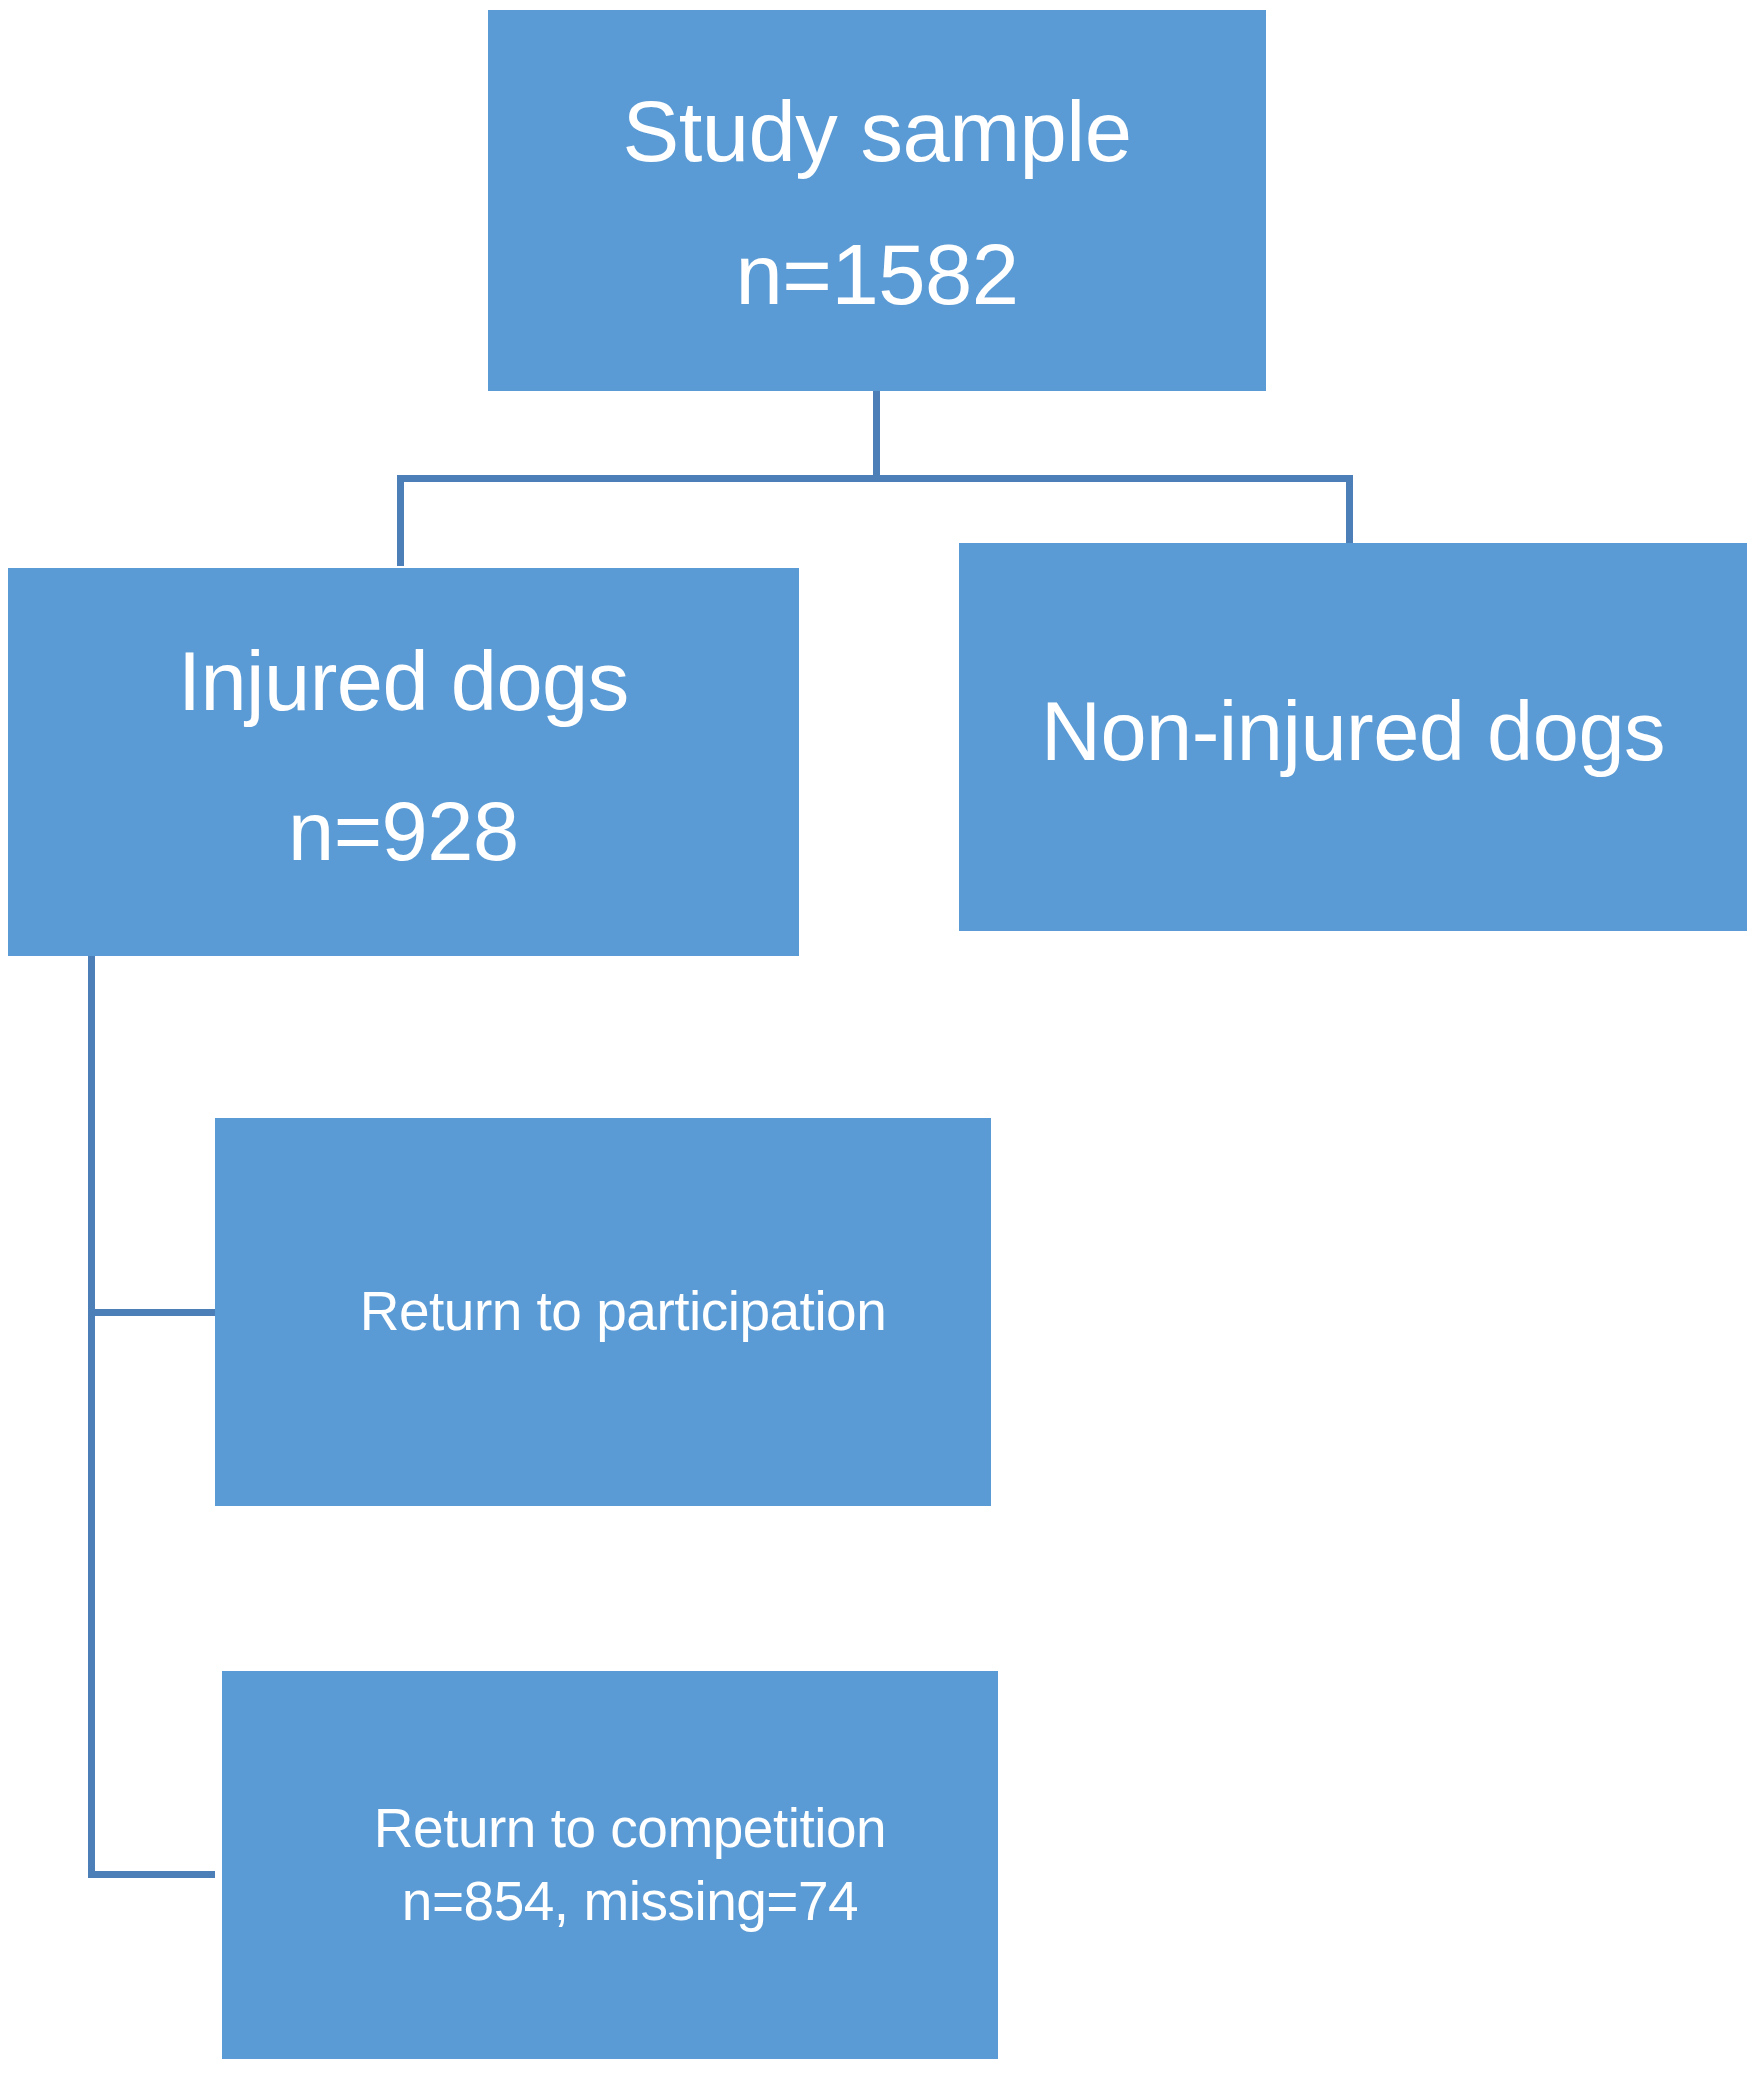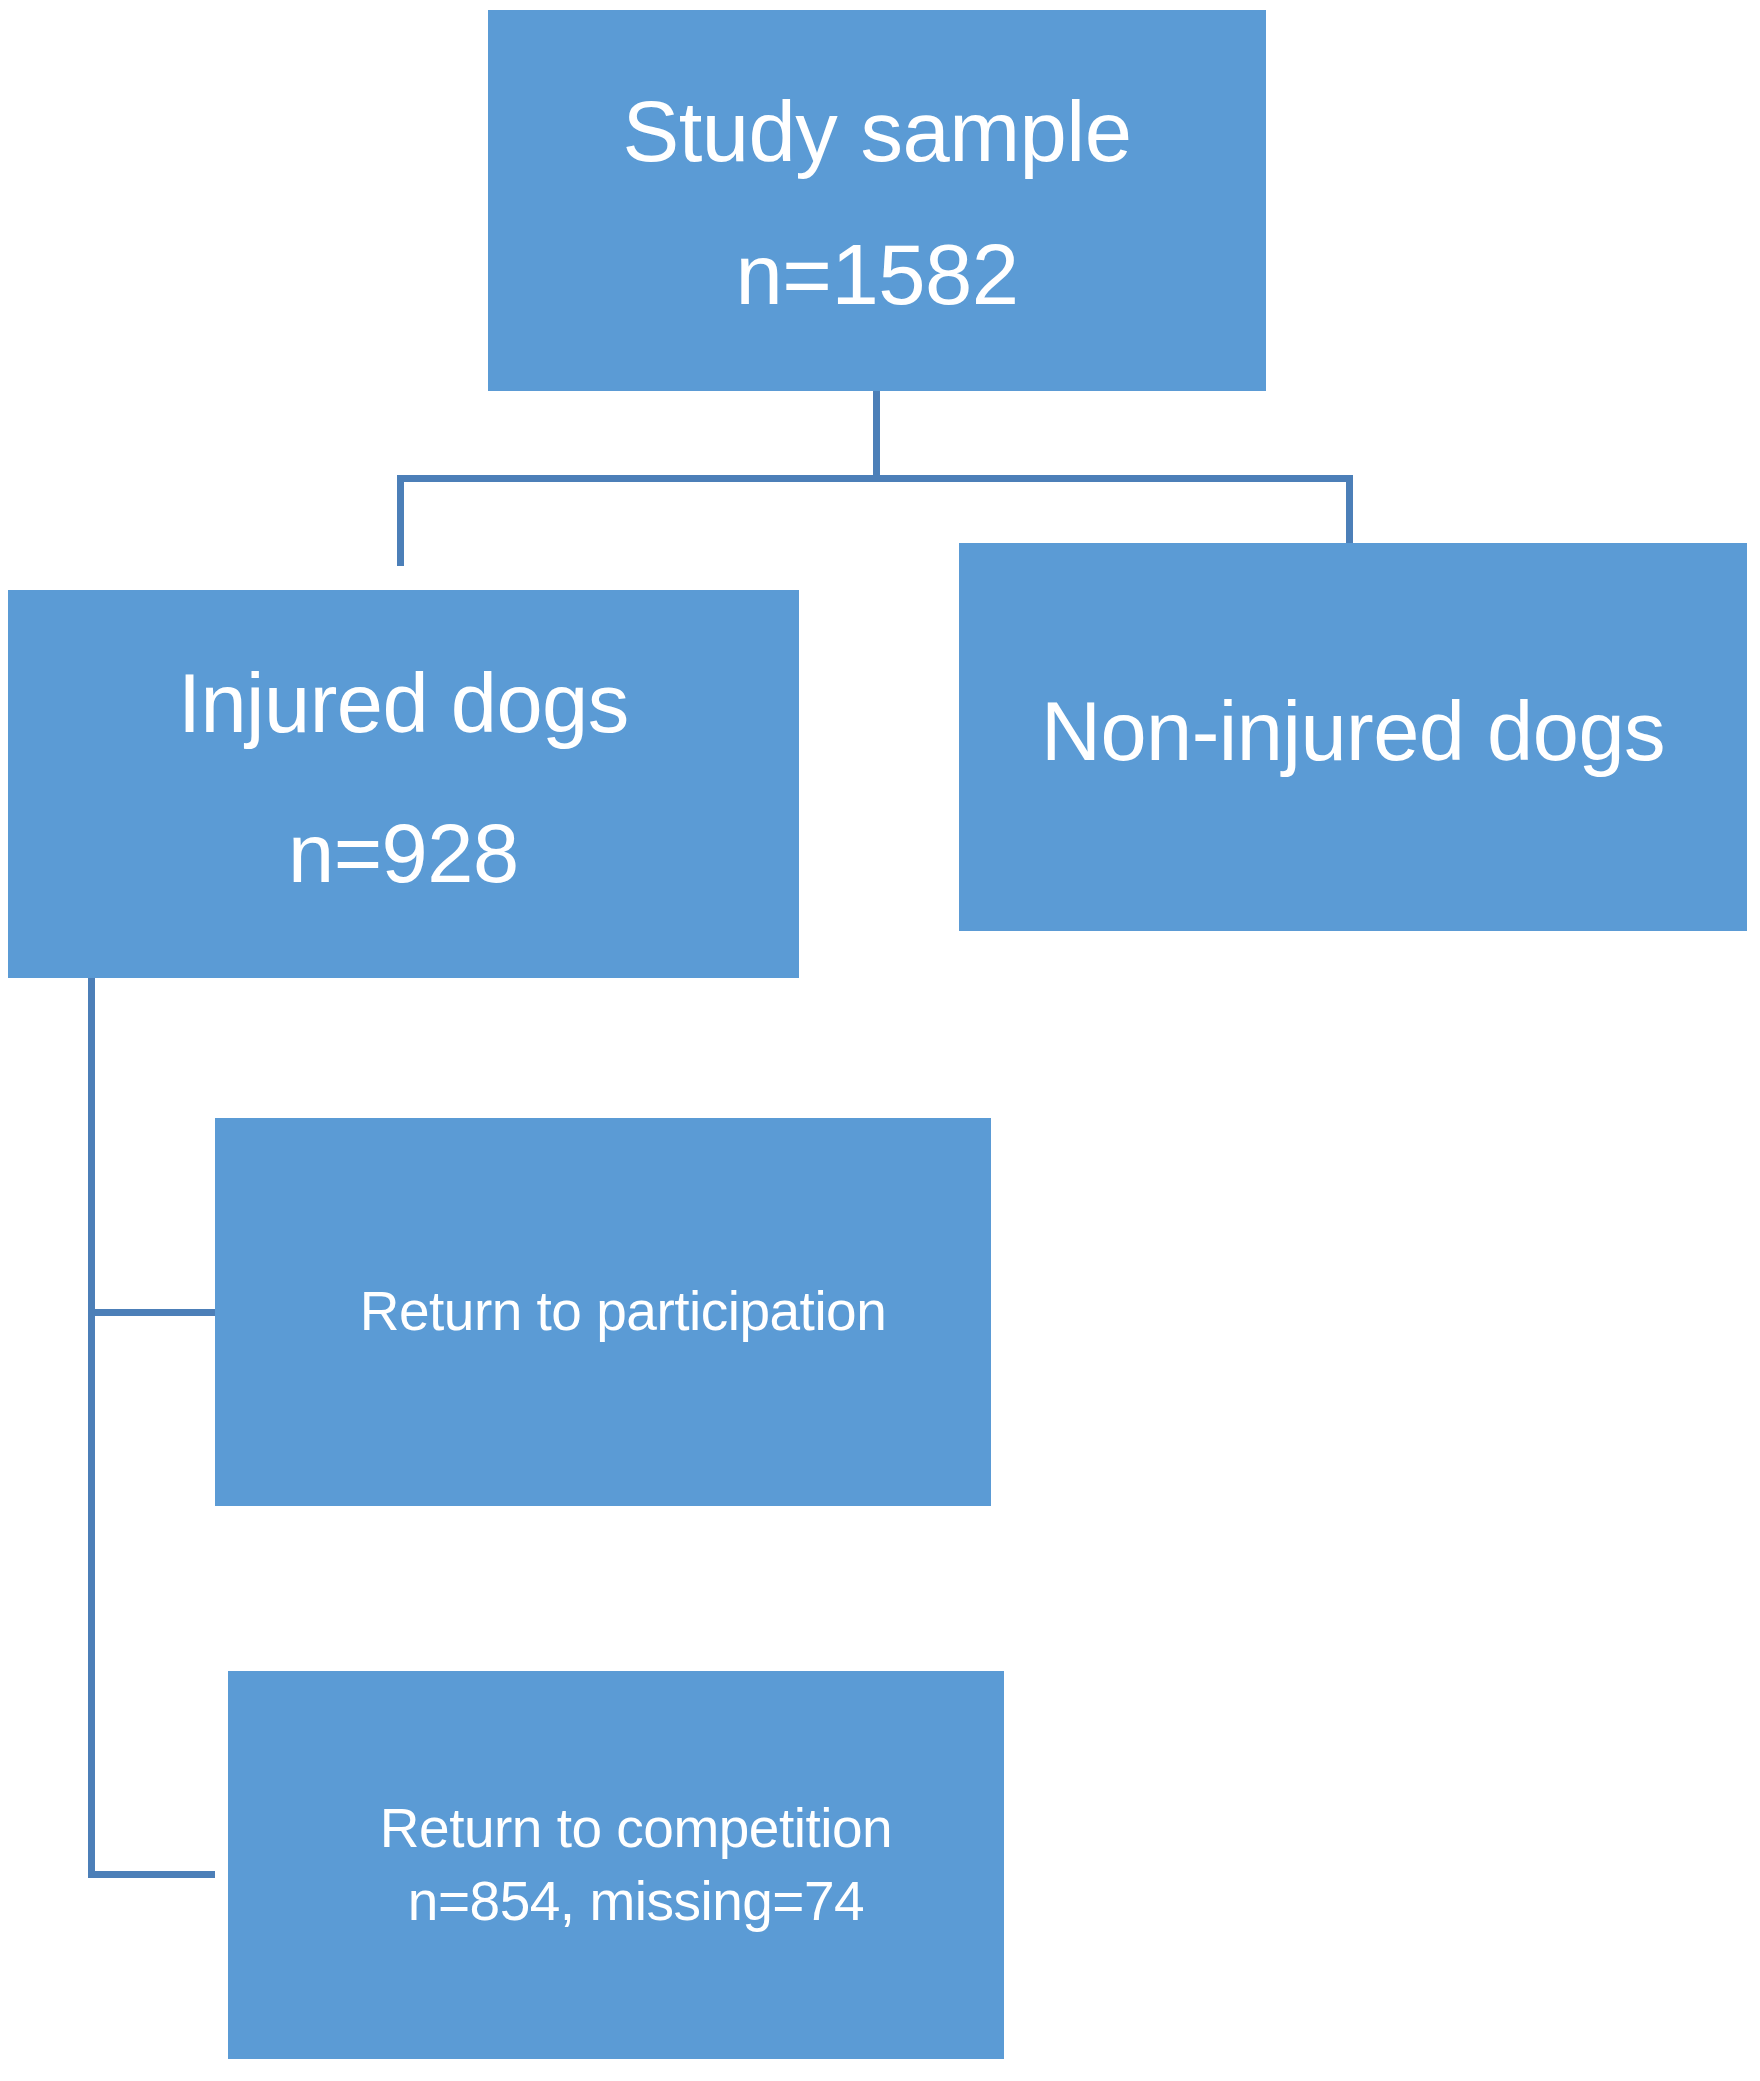--- a/index.html
+++ b/index.html
@@ -42,21 +42,21 @@
     top: 9.7px;
     width: 778px;
     height: 381px;
     font-size: 85px;
     justify-content: space-around;
     padding: 51px 0 45px 0;
   }
   
   #node-injured-dogs {
     left: 7.8px;
-    top: 590px;
+    top: 568px;
     width: 791px;
     height: 388px;
     font-size: 83px;
     justify-content: space-around;
     padding: 39px 0 49px 0;
   }
   #node-non-injured-dogs {
     left: 959px;
     top: 543px;
     width: 788px;
@@ -68,21 +68,21 @@
   
   #node-return-participation {
     left: 215px;
     top: 1118px;
     width: 776px;
     height: 388px;
     font-size: 55px;
     line-height: 1.33;
   }
   #node-return-competition {
-    left: 228px;
+    left: 222px;
     top: 1671px;
     width: 776px;
     height: 388px;
     font-size: 55px;
     line-height: 1.33;
   }
   
   .conn {
     position: absolute;
     background: #4C7FB8;

